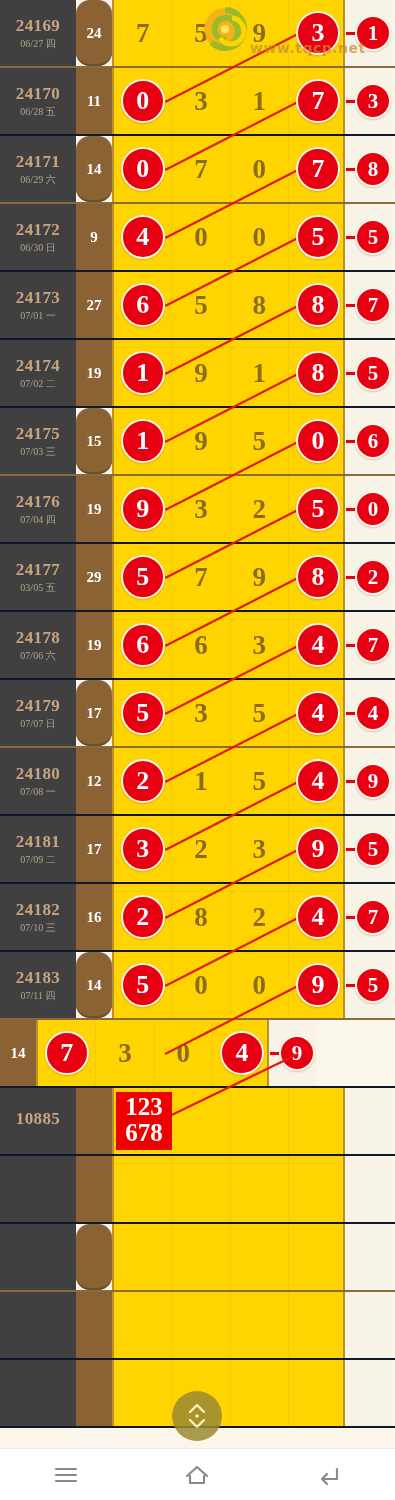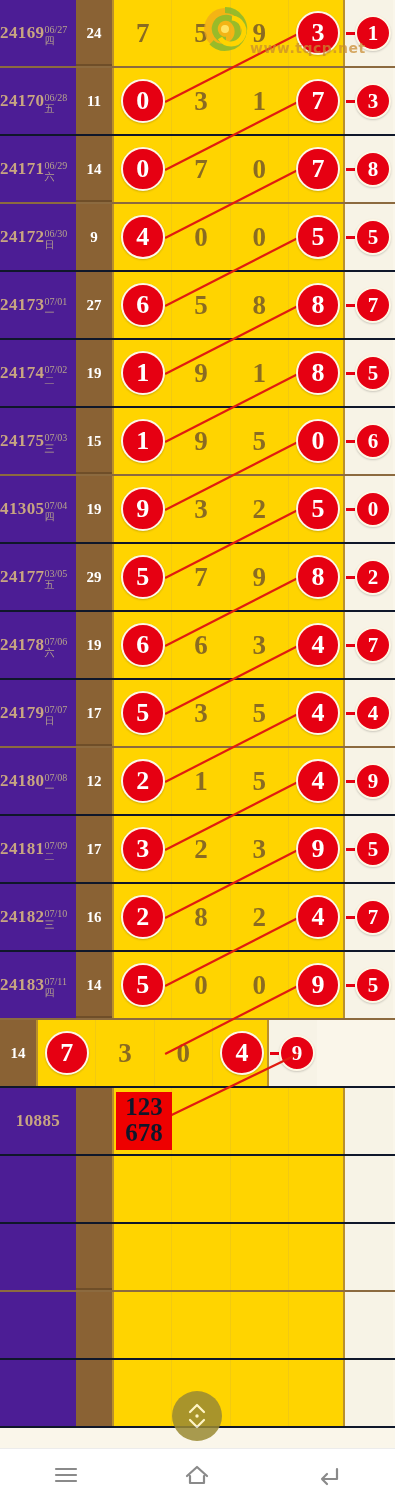--- a/index.html
+++ b/index.html
@@ -19,43 +19,43 @@
     display: flex;
     width: 395px;
     height: 68px;
     border-bottom: 2px solid #0f172a;
   }
   .row.group-end { border-bottom: 2px solid #8c6a3f; }
 
   
   .c-issue {
     width: 76px; flex: 0 0 76px;
-    background: #4c1d95;
-    display: flex; flex-direction: row;
+    background: #404040;
+    display: flex; flex-direction: column;
     align-items: center; justify-content: center;
     line-height: 1.1;
   }
   .issue-no {
     font-size: 17px; font-weight: 700; color: #c8a581;
     letter-spacing: .4px;
   }
   .issue-date {
     font-size: 10px; color: #b6a48c; margin-top: 3px;
     font-family: "Liberation Serif", serif;
   }
 
   
   .c-sum {
     width: 36px; flex: 0 0 36px;
     background: #8a6234;
     color: #ffffff;
     font-size: 15px; font-weight: 700;
     display: flex; align-items: center; justify-content: center;
   }
-  .row.group-end .c-sum { box-shadow: inset 0 -2px 0 #6f4e28; }
+  .row.group-end .c-sum { box-shadow: inset 0 -2px 0 #6f4e28; border-radius: 14px; }
 
   
   .c-nums {
     width: 233px; flex: 0 0 233px;
     background: #ffd400;
     display: flex;
     border-left: 2px solid #b9902c;
     border-right: 2px solid #b9902c;
     position: relative;
   }
@@ -103,21 +103,21 @@
     display: flex; align-items: center; justify-content: center;
     box-shadow: 0 1px 2px rgba(0,0,0,.18);
     font-family: "Liberation Serif", serif;
   }
 
   
   .pred {
     position: absolute; left: 2px; top: 4px;
     width: 56px;
     background: #ee0000;
-    color: #0f172a;
+    color: #ffffff;
     font-size: 25px; font-weight: 700; line-height: 1.05;
     text-align: center;
     padding: 2px 0 3px;
     z-index: 4;
     font-family: "Liberation Serif", serif;
   }
 
   
   #lines { position: absolute; left: 0; top: 0; width: 395px; height: 1448px;
            pointer-events: none; z-index: 2; }
@@ -341,21 +341,21 @@
               <div class="ball">0</div>
             </div>
           </div>
           <div class="c-tail">
             <div class="dash"></div>
             <div class="ball-sm">6</div>
           </div>
         </div>
         <div class="row">
           <div class="c-issue">
-            <div class="issue-no">41305</div>
+            <div class="issue-no">24176</div>
             <div class="issue-date">07/04 四</div>
           </div>
           <div class="c-sum">19</div>
           <div class="c-nums">
             <div class="cell">
               <div class="ball">9</div>
             </div>
             <div class="cell">
               <div class="plain">3</div>
             </div>

